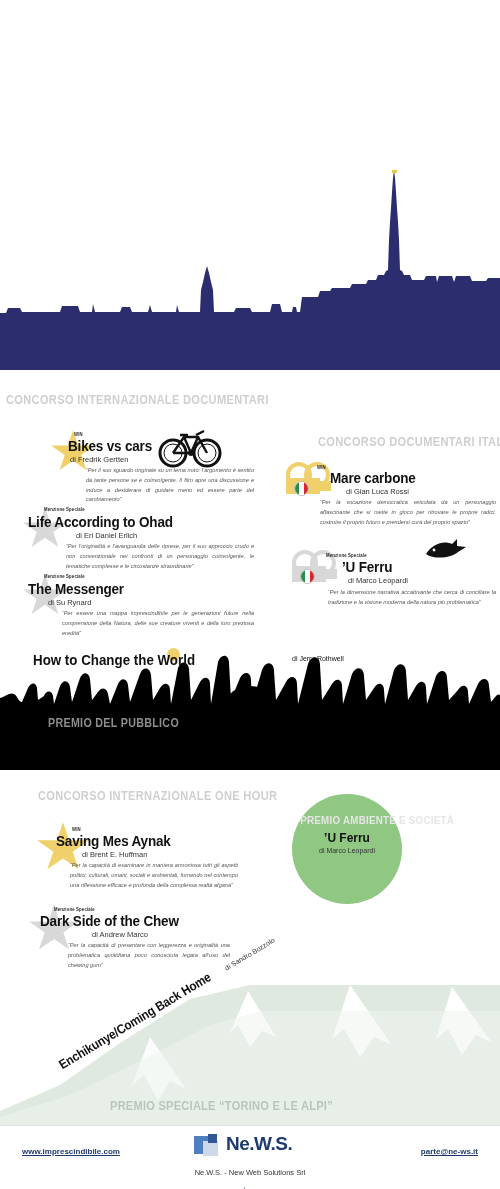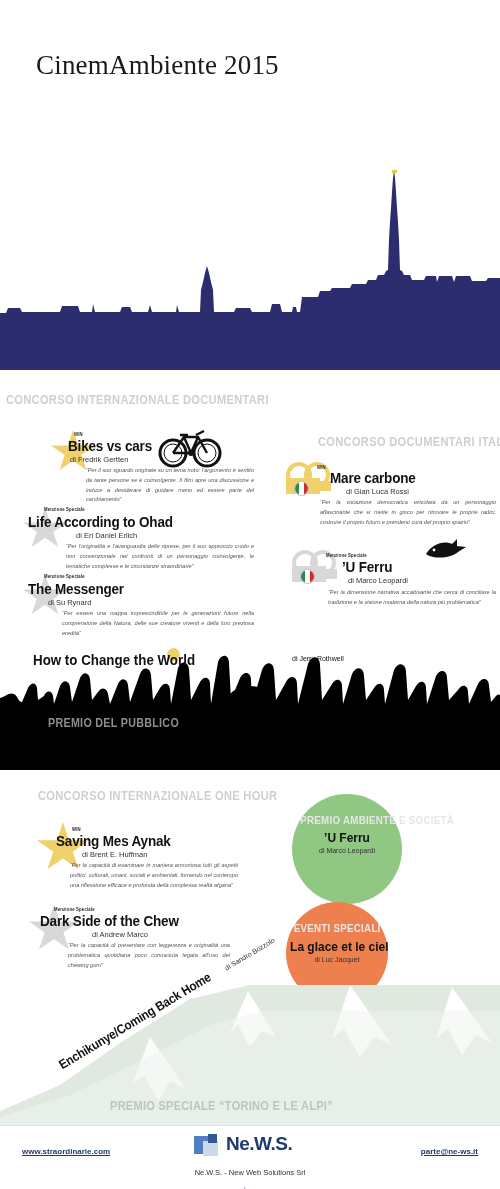--- a/index.html
+++ b/index.html
@@ -103,21 +103,20 @@
   .newsLogo .sq2{position:absolute;left:11px;top:8px;width:15px;height:15px;background:#cdd8e8;}
   .newsLogo .sq3{position:absolute;left:16px;top:1px;width:9px;height:9px;background:#2f5894;}
   .fcorp{position:absolute;left:0;top:1168px;width:500px;text-align:center;font-size:7.5px;
          color:#333;}
 </style>
 </head>
 <body>
 
 <div class="page">
 
-  <div class="title">CinemAmbiente 2015</div>
 
 
   <div class="skyline">
     <svg width="500" height="200" viewBox="0 0 500 200">
       <path fill="#2b2d6e" d="M0 200 L0 143 L6 143 L8 138 L20 138 L22 142 L60 142 L62 136 L78 136
         L80 142 L92 142 L93 134 L95 142 L120 142 L122 137 L130 137 L132 142 L148 142
         L150 135 L152 142 L176 142 L177 135 L179 142 L200 142 L201 120 L203 112 L205 103
         L207 96 L209 103 L211 112 L213 120 L214 142 L234 142 L236 138 L250 138 L252 142
         L270 142 L272 134 L280 134 L282 142 L292 142 L293 137 L296 137 L297 142 L300 142
         L302 127 L318 127 L320 121 L330 121 L332 118 L350 118 L352 114 L366 114 L368 110
@@ -248,44 +247,39 @@
     <div class="fauth" style="position:absolute;left:92px;top:32px">di Andrew Marco</div>
     <div class="quote" style="position:absolute;left:68px;top:43px;width:162px">“Per la capacità di presentare con leggerezza e originalità una problematica quotidiana poco conosciuta legata all’uso del chewing gum”</div>
   </div>
 
   <div class="circ" style="left:292px;top:794px;width:110px;height:110px;background:#90c783">
     <div class="circ-label" style="top:20px">PREMIO AMBIENTE E SOCIETÀ</div>
     <div class="circ-title" style="top:36px">’U Ferru</div>
     <div class="circ-auth" style="top:53px">di Marco Leopardi</div>
   </div>
 
-  <div class="circ" style="left:286px;top:902px;width:102px;height:102px;background:#ee7f4f">
-    <div class="circ-label" style="top:20px">EVENTI SPECIALI</div>
-    <div class="circ-title" style="top:37px">La glace et le ciel</div>
-    <div class="circ-auth" style="top:54px">di Luc Jacquet</div>
-  </div>
 
   <div class="mount">
     <svg width="500" height="140" viewBox="0 0 500 140">
       <path fill="#dfe9e0" d="M0 140 L0 126 L60 100 L120 58 L190 14 L250 0 L500 0 L500 140 Z"></path>
       <path fill="#fff" d="M248 6 L276 52 L262 46 L250 62 L238 40 L230 48 Z"></path>
       <path fill="#fff" d="M350 0 L392 60 L374 52 L360 72 L344 44 L332 54 Z"></path>
       <path fill="#fff" d="M452 2 L492 58 L476 50 L462 70 L448 44 L436 54 Z"></path>
       <path fill="#fff" d="M150 52 L186 104 L170 96 L158 116 L144 90 L132 100 Z" opacity=".85"></path>
       <path fill="#eef4ee" d="M0 140 L0 132 L70 110 L140 76 L210 40 L262 26 L500 26 L500 140 Z" opacity=".55"></path>
     </svg>
   </div>
   <div class="enchi">
     <span class="t">Enchikunye/Coming Back Home</span>
     <span class="a">di Sandro Bozzolo</span>
   </div>
   <div class="alpi">PREMIO SPECIALE “TORINO E LE ALPI”</div>
 
   <div class="fline"></div>
-  <a class="fsite" href="#">www.straordinarie.com</a>
+  <a class="fsite" href="#">www.imprescindibile.com</a>
   <a class="fmail" href="#">parte@ne-ws.it</a>
   <div class="newsLogo">
     <div class="sq1"></div>
     <div class="sq2"></div>
     <div class="sq3"></div>
     <div class="nm">Ne.W.S.</div>
     <div class="sub">web e comunicazione</div>
   </div>
   <div class="fcorp">Ne.W.S. - New Web Solutions Srl</div>
 

